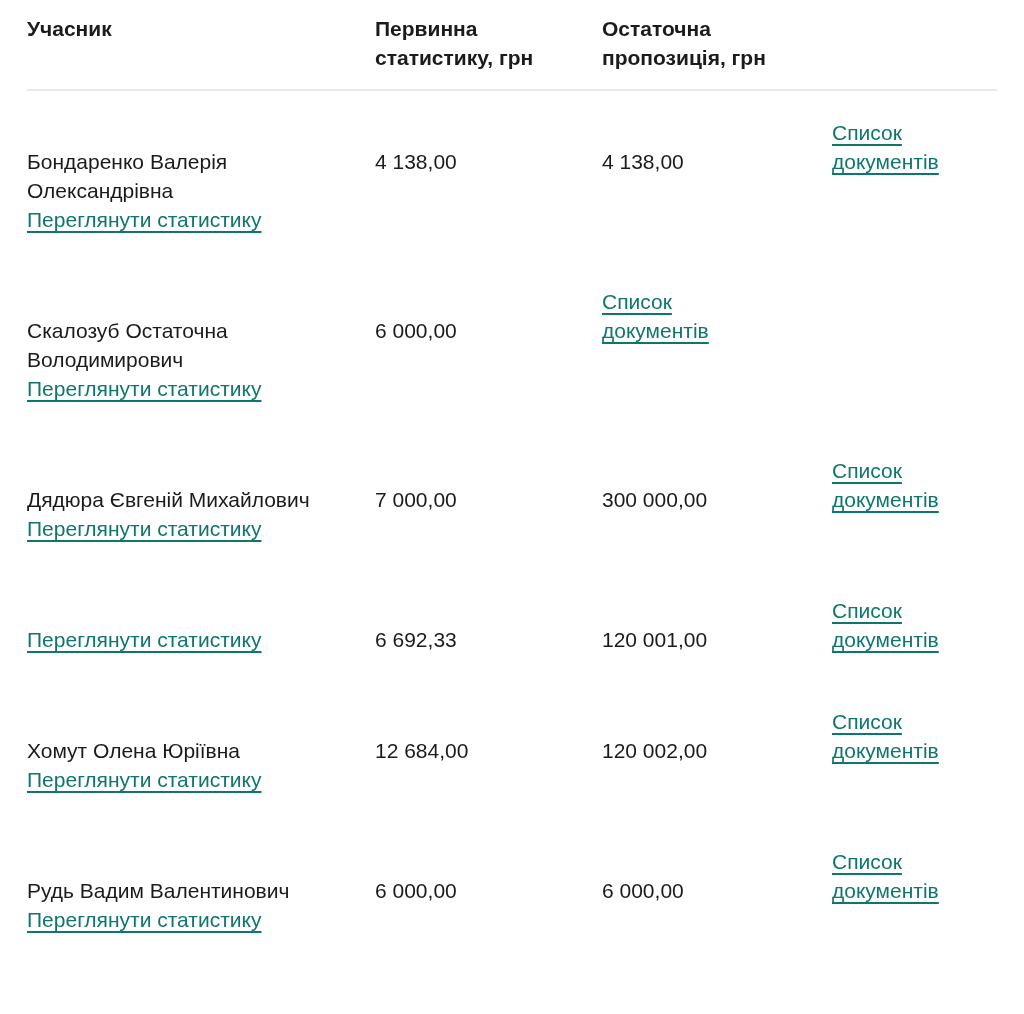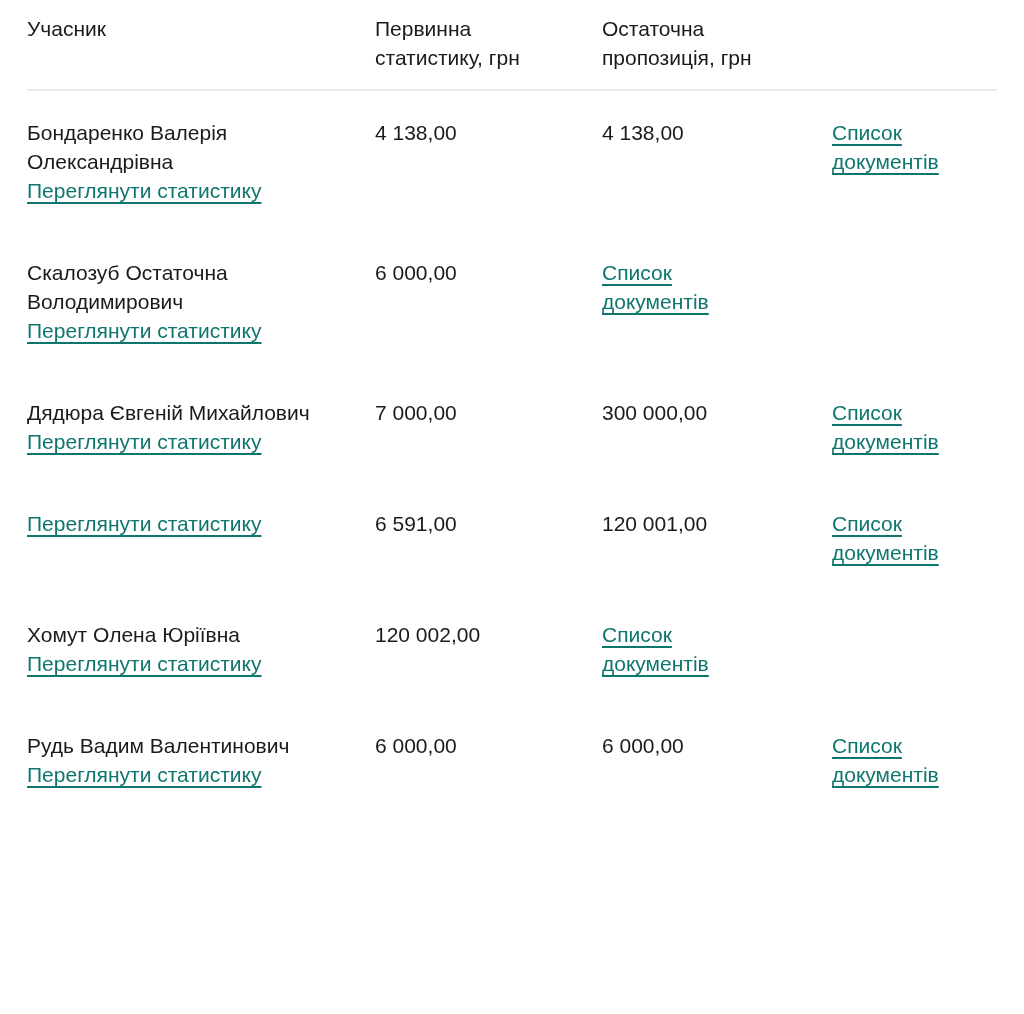--- a/index.html
+++ b/index.html
@@ -22,37 +22,38 @@
     box-sizing: border-box;
     width: 1024px;
   }
   .grid {
     display: grid;
     grid-template-columns: 348px 227px 230px 165px;
     align-items: start;
   }
   
   .header-cell {
-    font-weight: 400;
+    font-weight: 700;
   }
   .header-cell .hwrap {
     display: inline-block;
     max-width: 180px;
   }
   .divider {
     height: 2px;
     background: #e9e9e9;
     margin-top: 17px;
   }
   
   .row {
     padding-top: 27px;
     padding-bottom: 26px;
   }
   .offset-cell {
+    margin-top: 29px;
   }
   .participant-name {
     display: block;
     max-width: 310px;
   }
   a.link {
     color: #0f766e;
     text-decoration: underline;
     text-decoration-thickness: 2px;
     text-underline-offset: 4px;
@@ -117,32 +118,33 @@
     <div class="offset-cell">300 000,00</div>
     <div>
       <a class="link docs-link">Список документів</a>
     </div>
   </div>
 
   <div class="grid row">
     <div class="offset-cell">
       <a class="link stats-link">Переглянути статистику</a>
     </div>
-    <div class="offset-cell">6 591,00</div>
+    <div class="offset-cell">6 692,33</div>
     <div class="offset-cell">120 001,00</div>
     <div>
       <a class="link docs-link">Список документів</a>
     </div>
   </div>
 
   <div class="grid row">
     <div class="offset-cell">
       <span class="participant-name">Хомут Олена Юріївна</span>
       <a class="link stats-link">Переглянути статистику</a>
     </div>
+    <div class="offset-cell">12 684,00</div>
     <div class="offset-cell">120 002,00</div>
     <div>
       <a class="link docs-link">Список документів</a>
     </div>
   </div>
 
   <div class="grid row">
     <div class="offset-cell">
       <span class="participant-name">Рудь Вадим Валентинович</span>
       <a class="link stats-link">Переглянути статистику</a>

